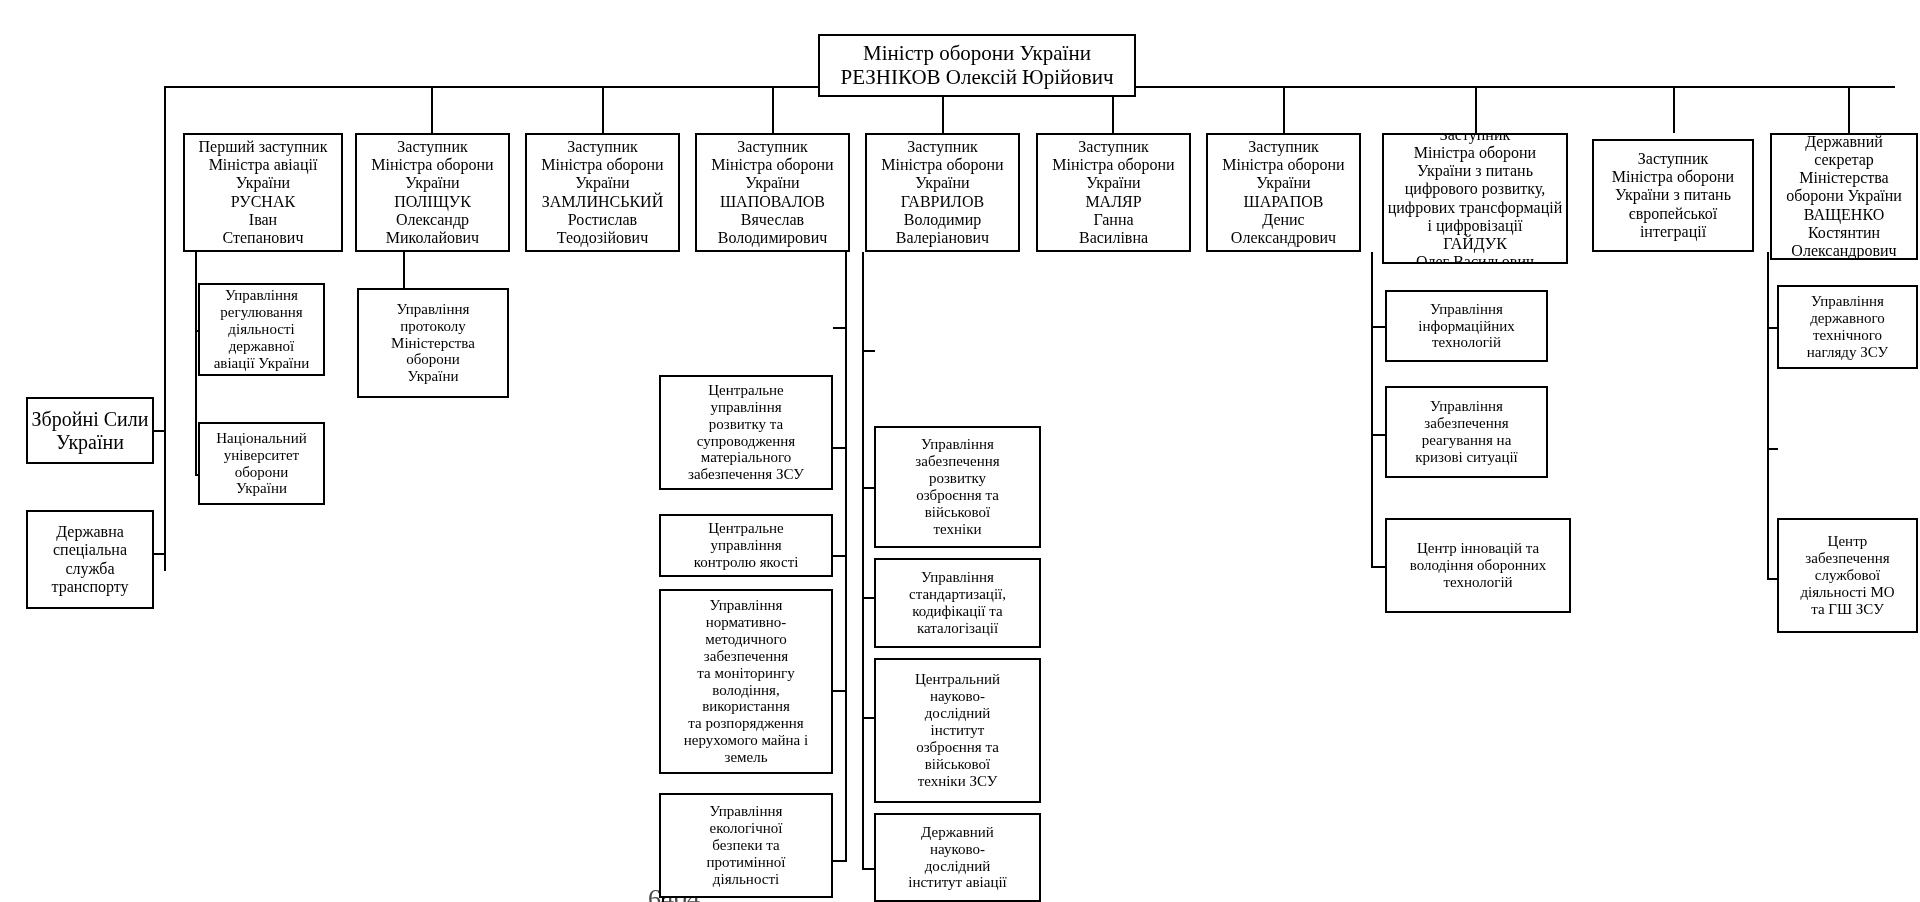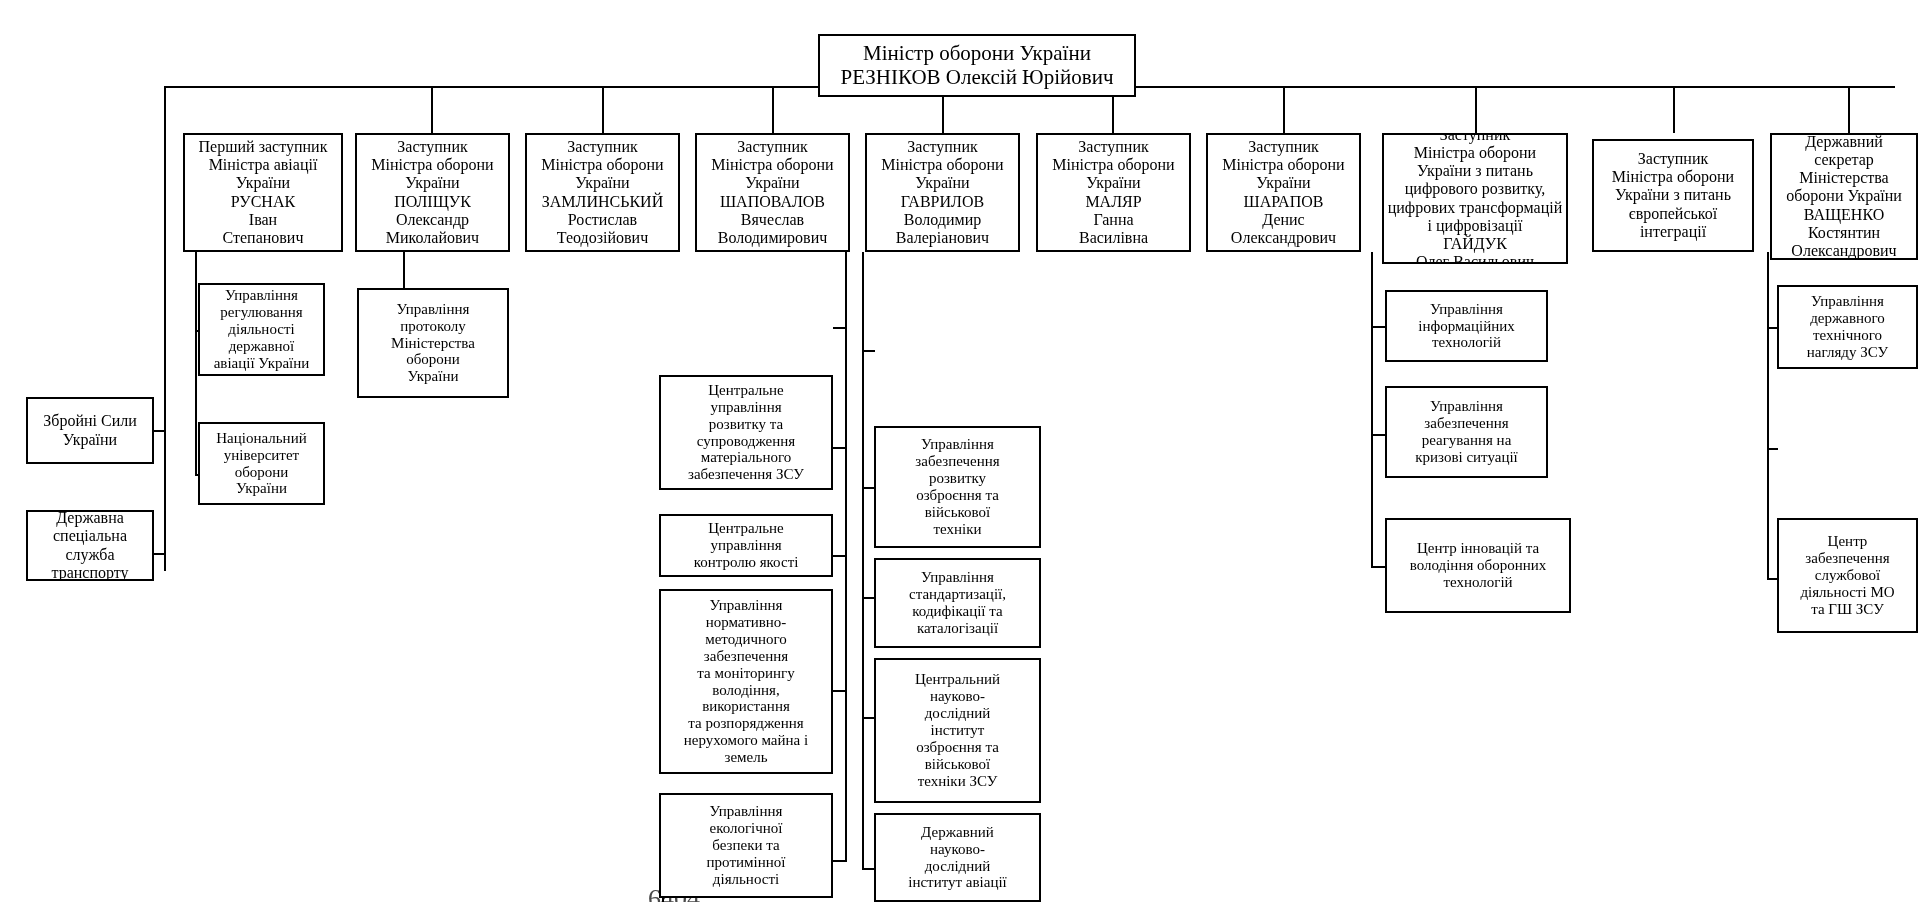--- a/index.html
+++ b/index.html
@@ -191,25 +191,25 @@
   <div class="node" style="left:1770px; top:133px; width:148px; height:127px; font-size:16px;">
     <span>Державний
 секретар
 Міністерства
 оборони України
 ВАЩЕНКО
 Костянтин
 Олександрович</span>
   </div>
 
-  <div class="node" style="left:26px; top:397px; width:128px; height:67px; font-size:16px;">
+  <div class="node" style="left:26px; top:397px; width:128px; height:67px; font-size:20px;">
     <span>Збройні Сили
 України</span>
   </div>
-  <div class="node" style="left:26px; top:510px; width:128px; height:71px; font-size:16px;align-items:center;">
+  <div class="node" style="left:26px; top:510px; width:128px; height:99px; font-size:16px;align-items:center;">
     <span>Державна
 спеціальна
 служба
 транспорту</span>
   </div>
 
   <div class="node" style="left:198px; top:283px; width:127px; height:93px; font-size:15px;">
     <span>Управління
 регулювання
 діяльності

